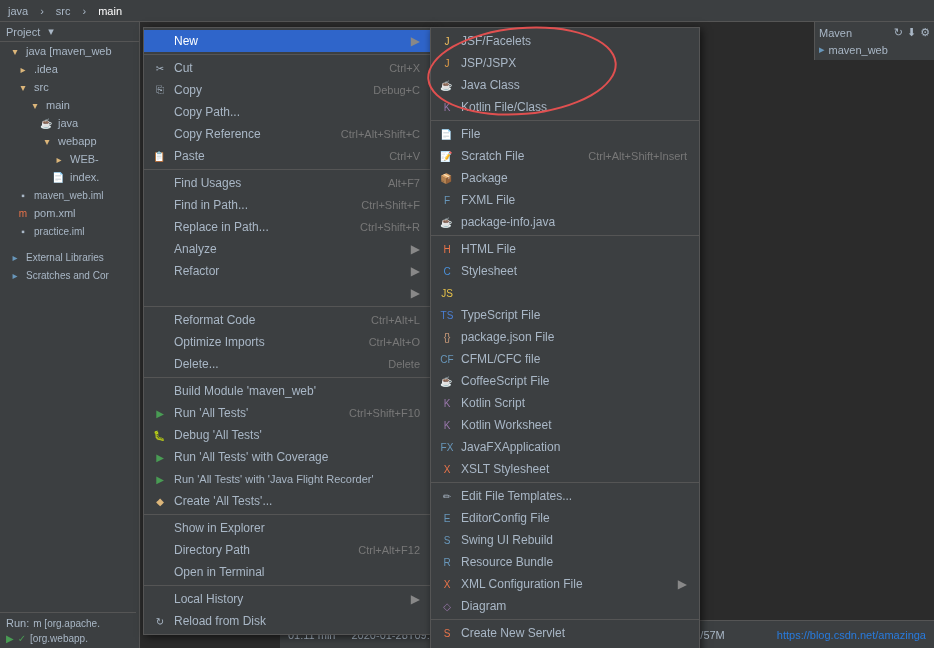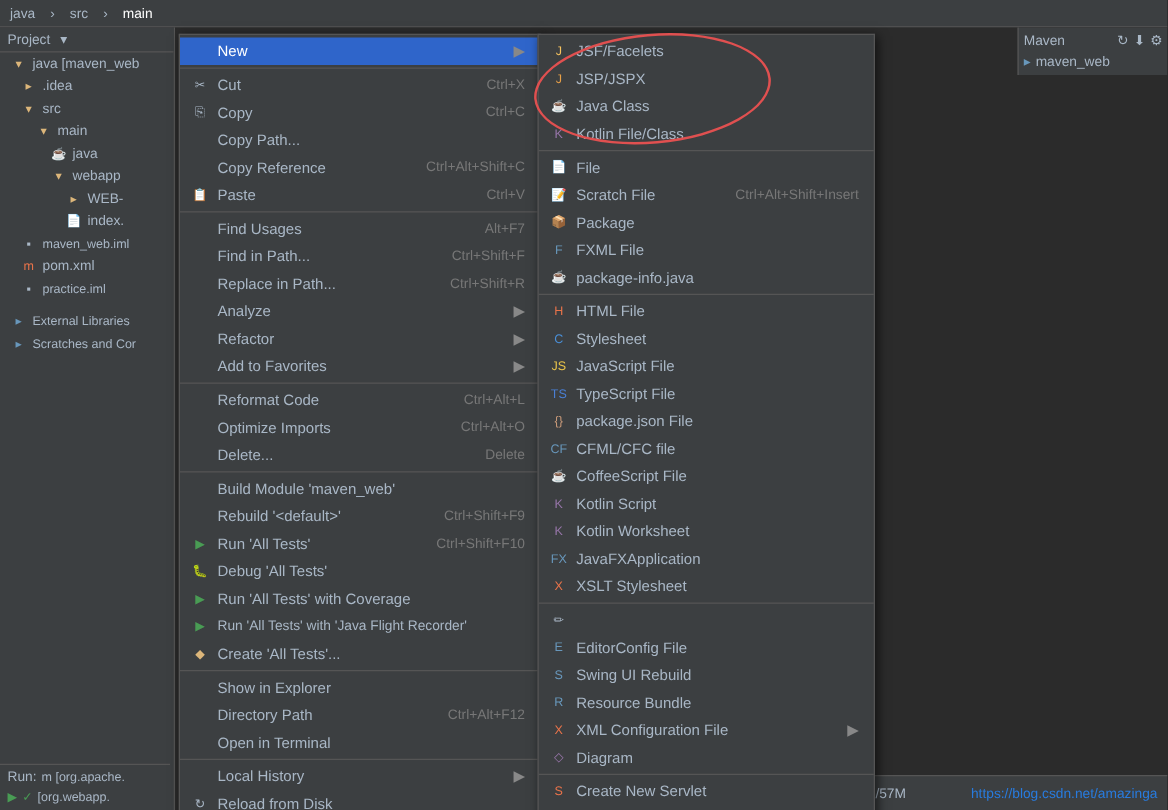--- a/index.html
+++ b/index.html
@@ -365,21 +365,21 @@
     </div>
     <div class="menu-separator"></div>
     <div class="menu-item">
       <span class="menu-icon">✂</span>
       <span class="menu-item-label">Cut</span>
       <span class="menu-item-shortcut">Ctrl+X</span>
     </div>
     <div class="menu-item">
       <span class="menu-icon">⎘</span>
       <span class="menu-item-label">Copy</span>
-      <span class="menu-item-shortcut">Ctrl+C</span>
+      <span class="menu-item-shortcut">Debug+C</span>
     </div>
     <div class="menu-item">
       <span class="menu-icon"></span>
       <span class="menu-item-label">Copy Path...</span>
     </div>
     <div class="menu-item">
       <span class="menu-icon"></span>
       <span class="menu-item-label">Copy Reference</span>
       <span class="menu-item-shortcut">Ctrl+Alt+Shift+C</span>
     </div>
@@ -409,21 +409,20 @@
       <span class="menu-item-label">Analyze</span>
       <span class="menu-item-arrow">▶</span>
     </div>
     <div class="menu-item">
       <span class="menu-icon"></span>
       <span class="menu-item-label">Refactor</span>
       <span class="menu-item-arrow">▶</span>
     </div>
     <div class="menu-item">
       <span class="menu-icon"></span>
-      <span class="menu-item-label">Add to Favorites</span>
       <span class="menu-item-arrow">▶</span>
     </div>
     <div class="menu-separator"></div>
     <div class="menu-item">
       <span class="menu-icon"></span>
       <span class="menu-item-label">Reformat Code</span>
       <span class="menu-item-shortcut">Ctrl+Alt+L</span>
     </div>
     <div class="menu-item">
       <span class="menu-icon"></span>
@@ -432,25 +431,20 @@
     </div>
     <div class="menu-item">
       <span class="menu-icon"></span>
       <span class="menu-item-label">Delete...</span>
       <span class="menu-item-shortcut">Delete</span>
     </div>
     <div class="menu-separator"></div>
     <div class="menu-item">
       <span class="menu-icon"></span>
       <span class="menu-item-label">Build Module 'maven_web'</span>
-    </div>
-    <div class="menu-item">
-      <span class="menu-icon"></span>
-      <span class="menu-item-label">Rebuild '&lt;default&gt;'</span>
-      <span class="menu-item-shortcut">Ctrl+Shift+F9</span>
     </div>
     <div class="menu-item">
       <span class="menu-icon" style="color:#499c54;">▶</span>
       <span class="menu-item-label">Run 'All Tests'</span>
       <span class="menu-item-shortcut">Ctrl+Shift+F10</span>
     </div>
     <div class="menu-item">
       <span class="menu-icon" style="color:#6897bb;">🐛</span>
       <span class="menu-item-label">Debug 'All Tests'</span>
     </div>
@@ -536,21 +530,20 @@
     <div class="submenu-item">
       <span class="menu-icon ic-html">H</span>
       <span class="submenu-item-label">HTML File</span>
     </div>
     <div class="submenu-item">
       <span class="menu-icon ic-css">C</span>
       <span class="submenu-item-label">Stylesheet</span>
     </div>
     <div class="submenu-item">
       <span class="menu-icon ic-js">JS</span>
-      <span class="submenu-item-label">JavaScript File</span>
     </div>
     <div class="submenu-item">
       <span class="menu-icon ic-ts">TS</span>
       <span class="submenu-item-label">TypeScript File</span>
     </div>
     <div class="submenu-item">
       <span class="menu-icon ic-json">{}</span>
       <span class="submenu-item-label">package.json File</span>
     </div>
     <div class="submenu-item">
@@ -573,20 +566,21 @@
       <span class="menu-icon ic-javafx">FX</span>
       <span class="submenu-item-label">JavaFXApplication</span>
     </div>
     <div class="submenu-item">
       <span class="menu-icon ic-xslt">X</span>
       <span class="submenu-item-label">XSLT Stylesheet</span>
     </div>
     <div class="menu-separator"></div>
     <div class="submenu-item">
       <span class="menu-icon ic-edit">✏</span>
+      <span class="submenu-item-label">Edit File Templates...</span>
     </div>
     <div class="submenu-item">
       <span class="menu-icon ic-editor">E</span>
       <span class="submenu-item-label">EditorConfig File</span>
     </div>
     <div class="submenu-item">
       <span class="menu-icon ic-swing">S</span>
       <span class="submenu-item-label">Swing UI Rebuild</span>
     </div>
     <div class="submenu-item">

